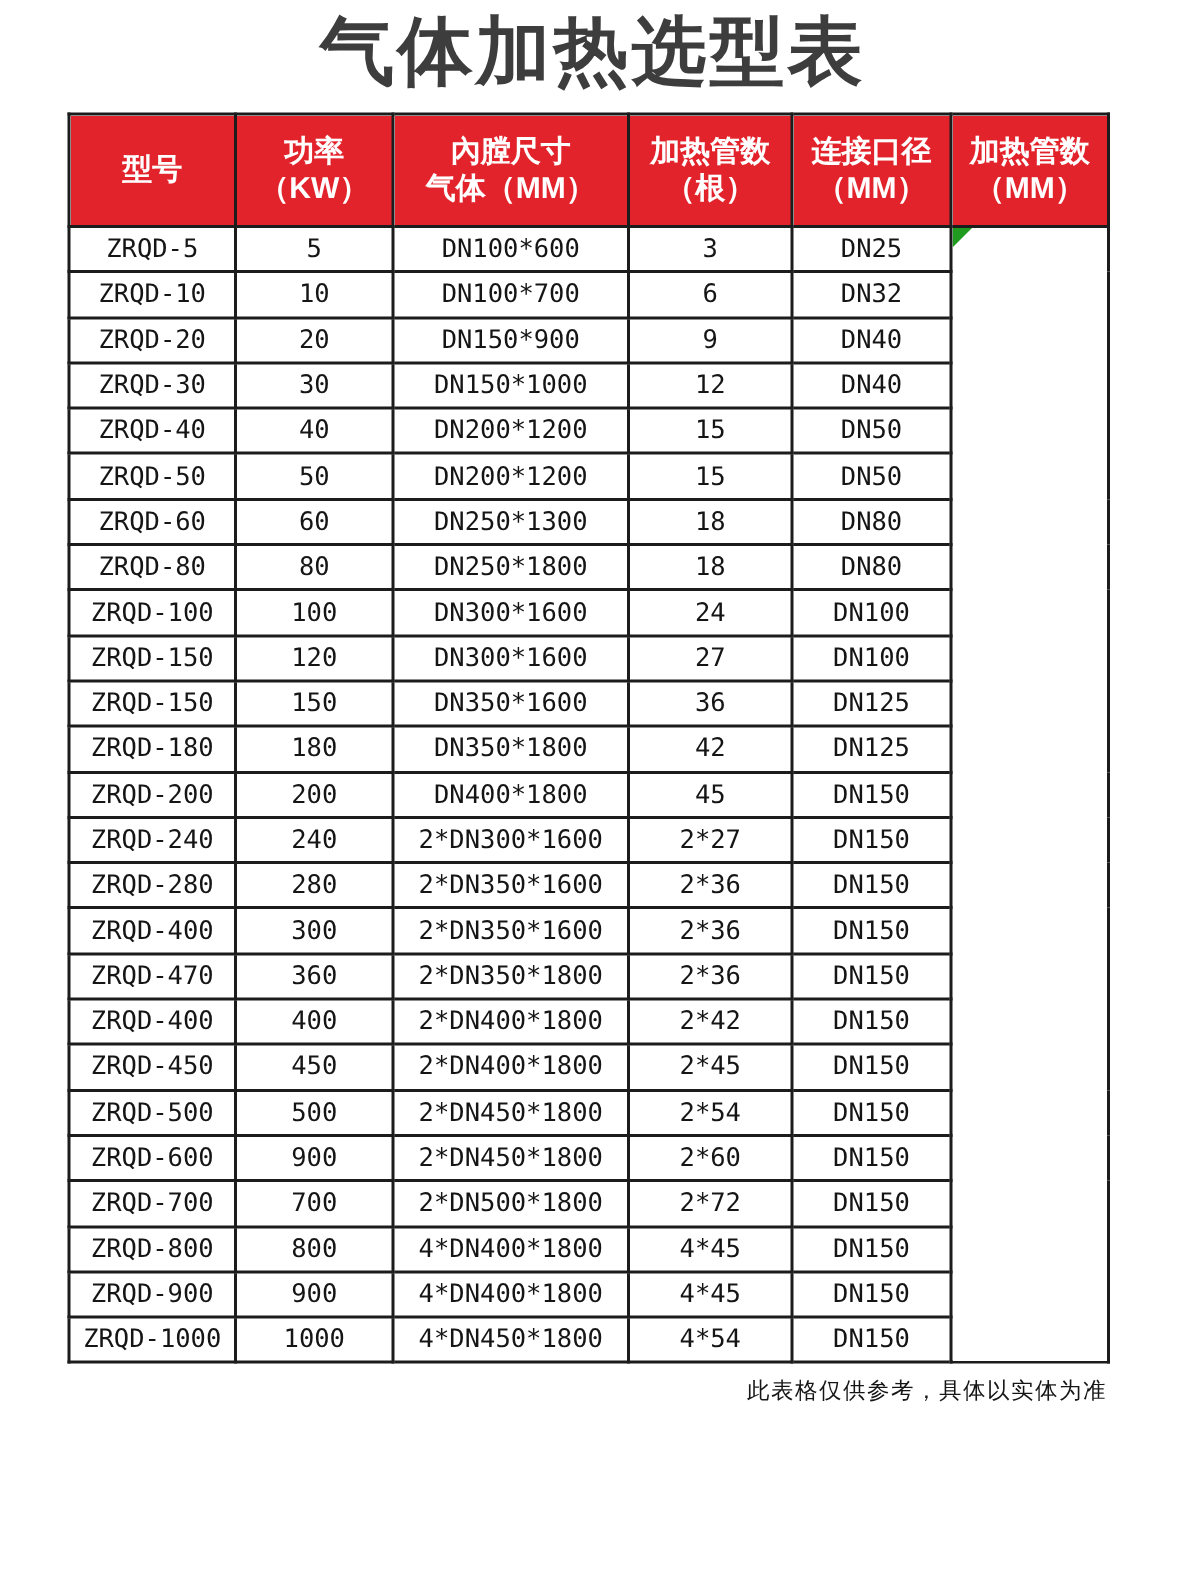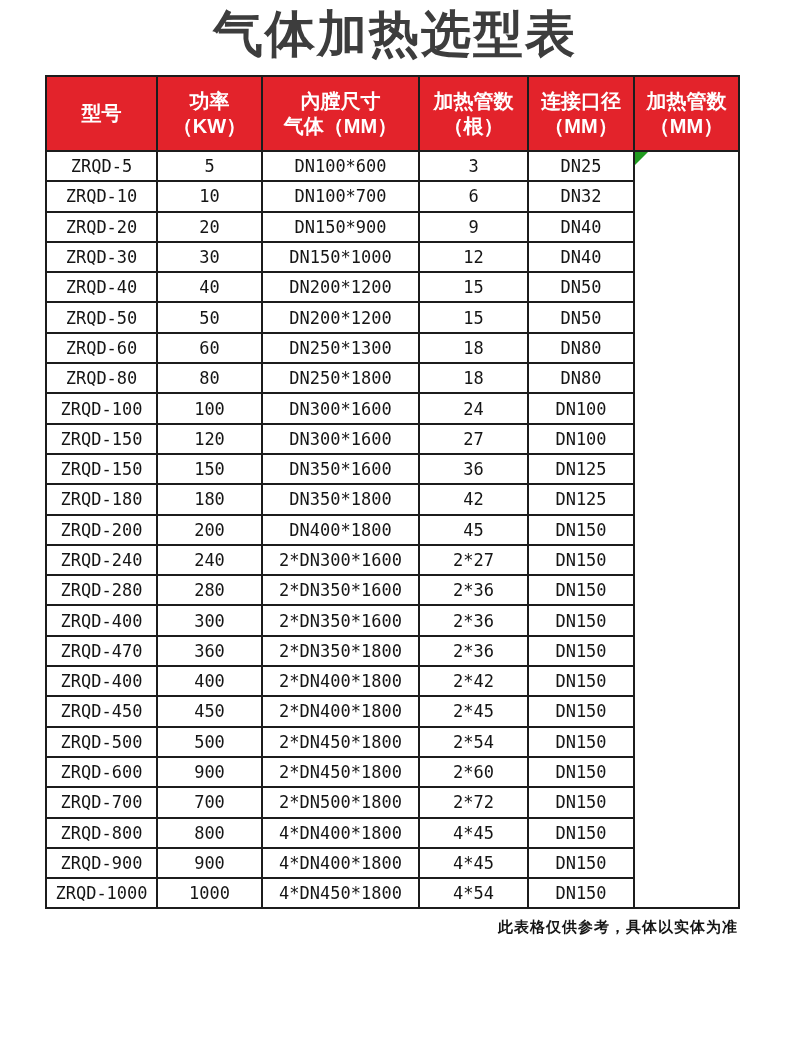--- a/index.html
+++ b/index.html
@@ -68,21 +68,21 @@
     width:13px;height:13px;
     background:var(--marker-green);
     clip-path:polygon(0 0,100% 0,0 100%);
   }
   .footnote{
     width:693px;
     margin-left:45px;
     margin-top:9px;
     text-align:right;
     font-size:15px;
-    font-weight:bold;
+    font-weight:normal;
     letter-spacing:1px;
     color:#151515;
   }
 </style>
 </head>
 <body>
 
 <div class="page">
 
   <h1 class="page-title">气体加热选型表</h1>

